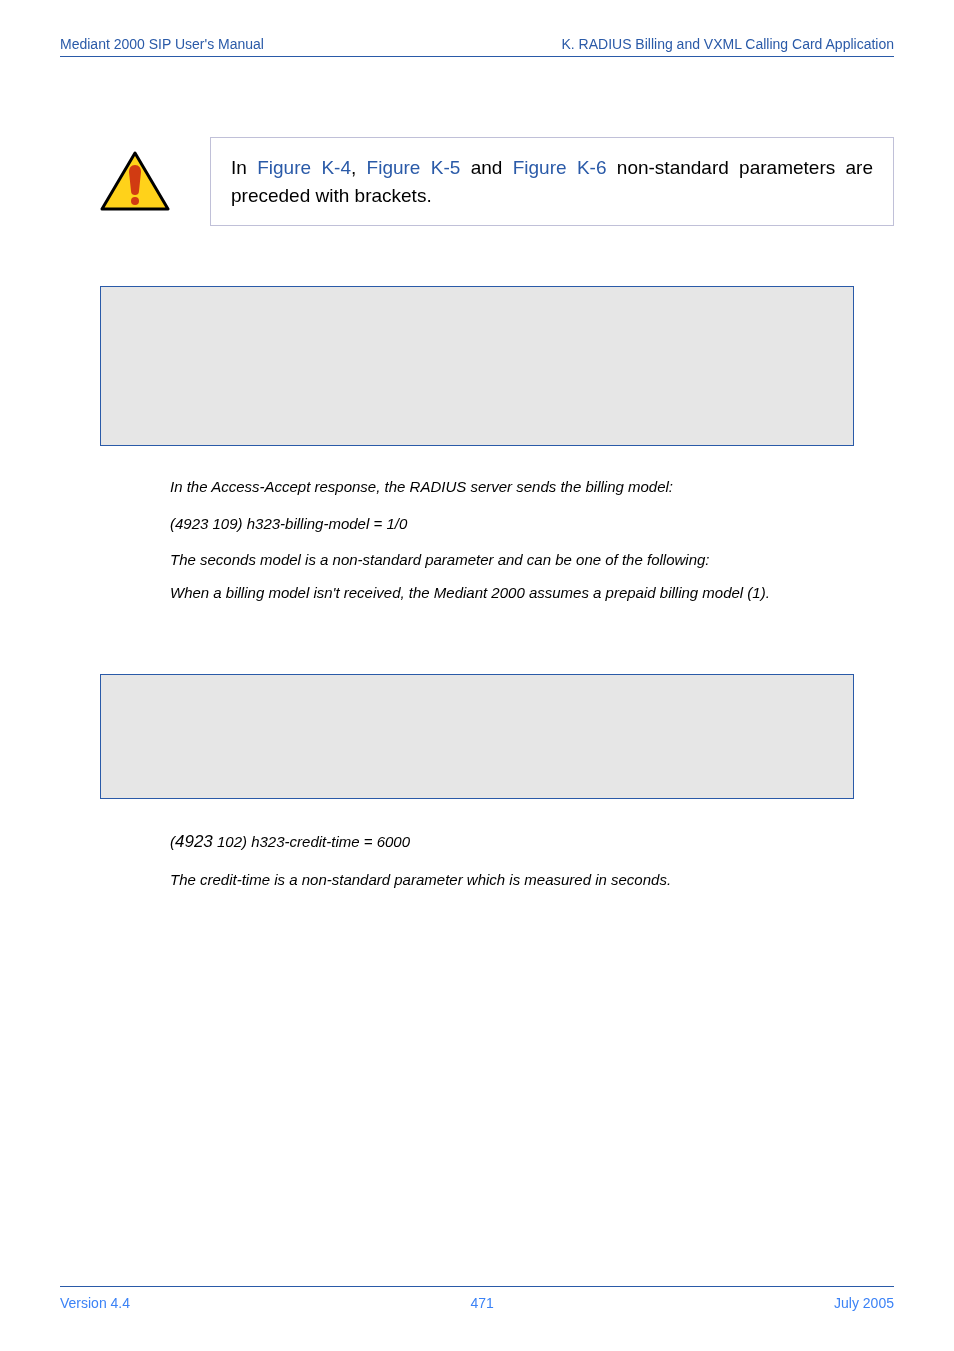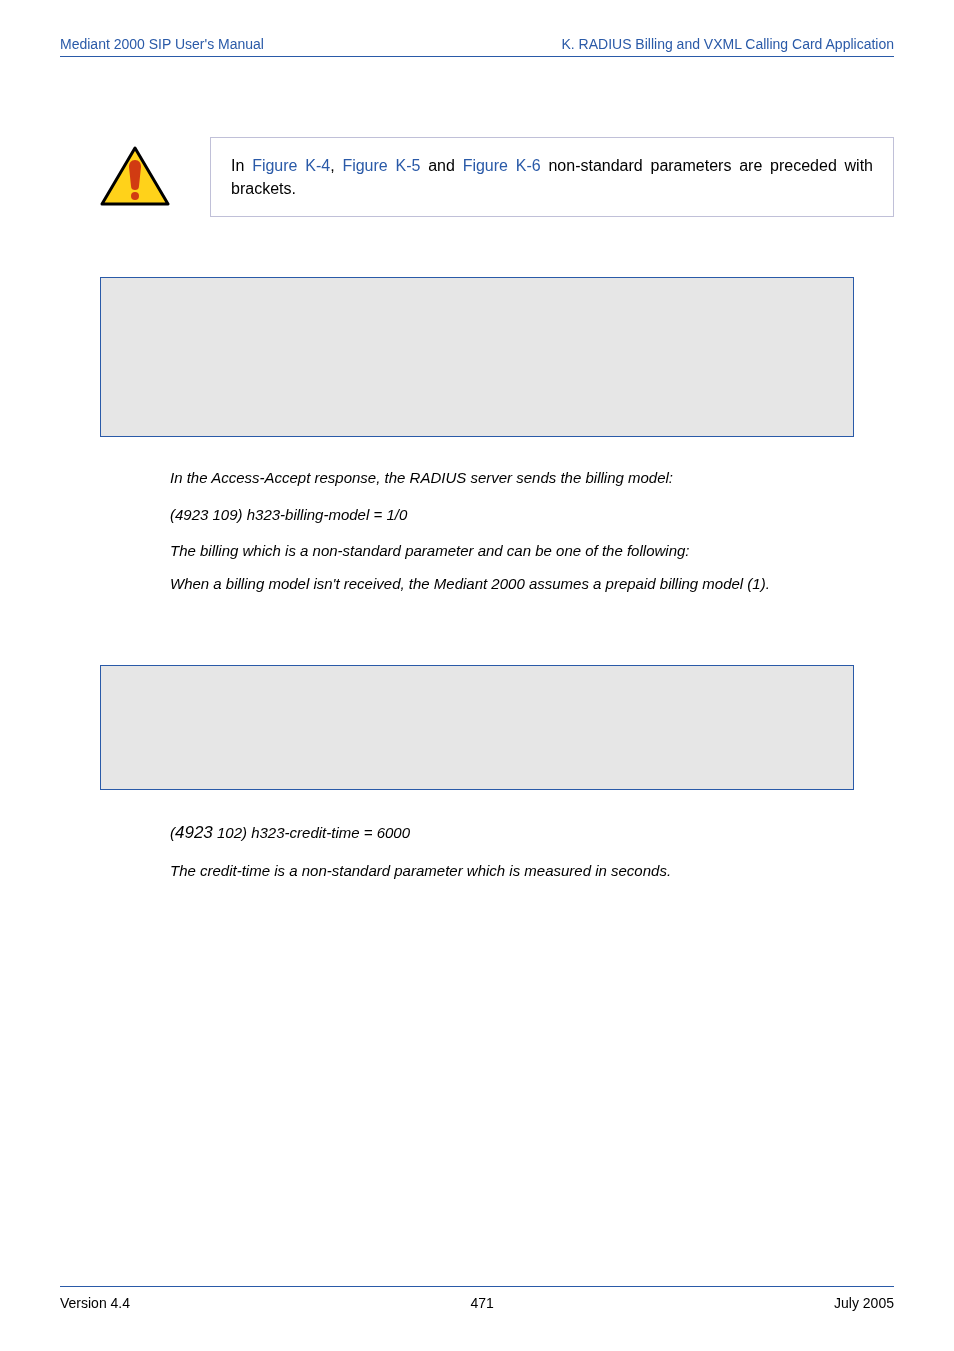--- a/index.html
+++ b/index.html
@@ -40,21 +40,21 @@
     justify-content: flex-start;
   }
   .warning-icon {
     width: 70px;
     height: 62px;
   }
   .warning-text-cell {
     flex: 1;
     border: 1px solid #c0c0d8;
     padding: 16px 20px;
-    font-size: 16px;
+    font-size: 19px;
     line-height: 1.45;
     text-align: justify;
     display: flex;
     align-items: center;
   }
   .fig-link { color: #2a5aa8; }
   .gray-box {
     border: 1px solid #2a5aa8;
     background: #e6e6e6;
     height: 160px;
@@ -91,21 +91,21 @@
   .spacer-mid { height: 56px; }
   .footer {
     position: absolute;
     left: 60px;
     right: 60px;
     bottom: 40px;
     border-top: 1px solid #2a5aa8;
     padding-top: 8px;
     display: flex;
     justify-content: space-between;
-    color: #000000;
+    color: #3b82f6;
     font-size: 14px;
   }
   .big4923 { font-size: 17px; text-align: center; }
 </style>
 </head>
 <body>
 
 <div class="page">
 
   <div class="header-row">
@@ -126,21 +126,21 @@
         <span>In </span><span class="fig-link">Figure K-4</span><span>, </span><span class="fig-link">Figure K-5</span><span> and </span><span class="fig-link">Figure K-6</span><span> non-standard parameters are preceded with brackets.</span>
       </span>
     </div>
   </div>
 
   <div class="gray-box"></div>
 
   <div class="body-block">
     <p>In the Access-Accept response, the RADIUS server sends the billing model:</p>
     <p>(4923 109) h323-billing-model = 1/0</p>
-    <p class="tight">The billing which is a non-standard parameter and can be one of the following:</p>
+    <p class="tight">The seconds model is a non-standard parameter and can be one of the following:</p>
     <p>When a billing model isn't received, the Mediant 2000 assumes a prepaid billing model (1).</p>
   </div>
 
   <div class="spacer-mid"></div>
 
   <div class="gray-box short"></div>
 
   <div class="body-block">
     <p>
       <span>(</span><span class="big4923">4923</span><span> 102) h323-credit-time = 6000</span>

